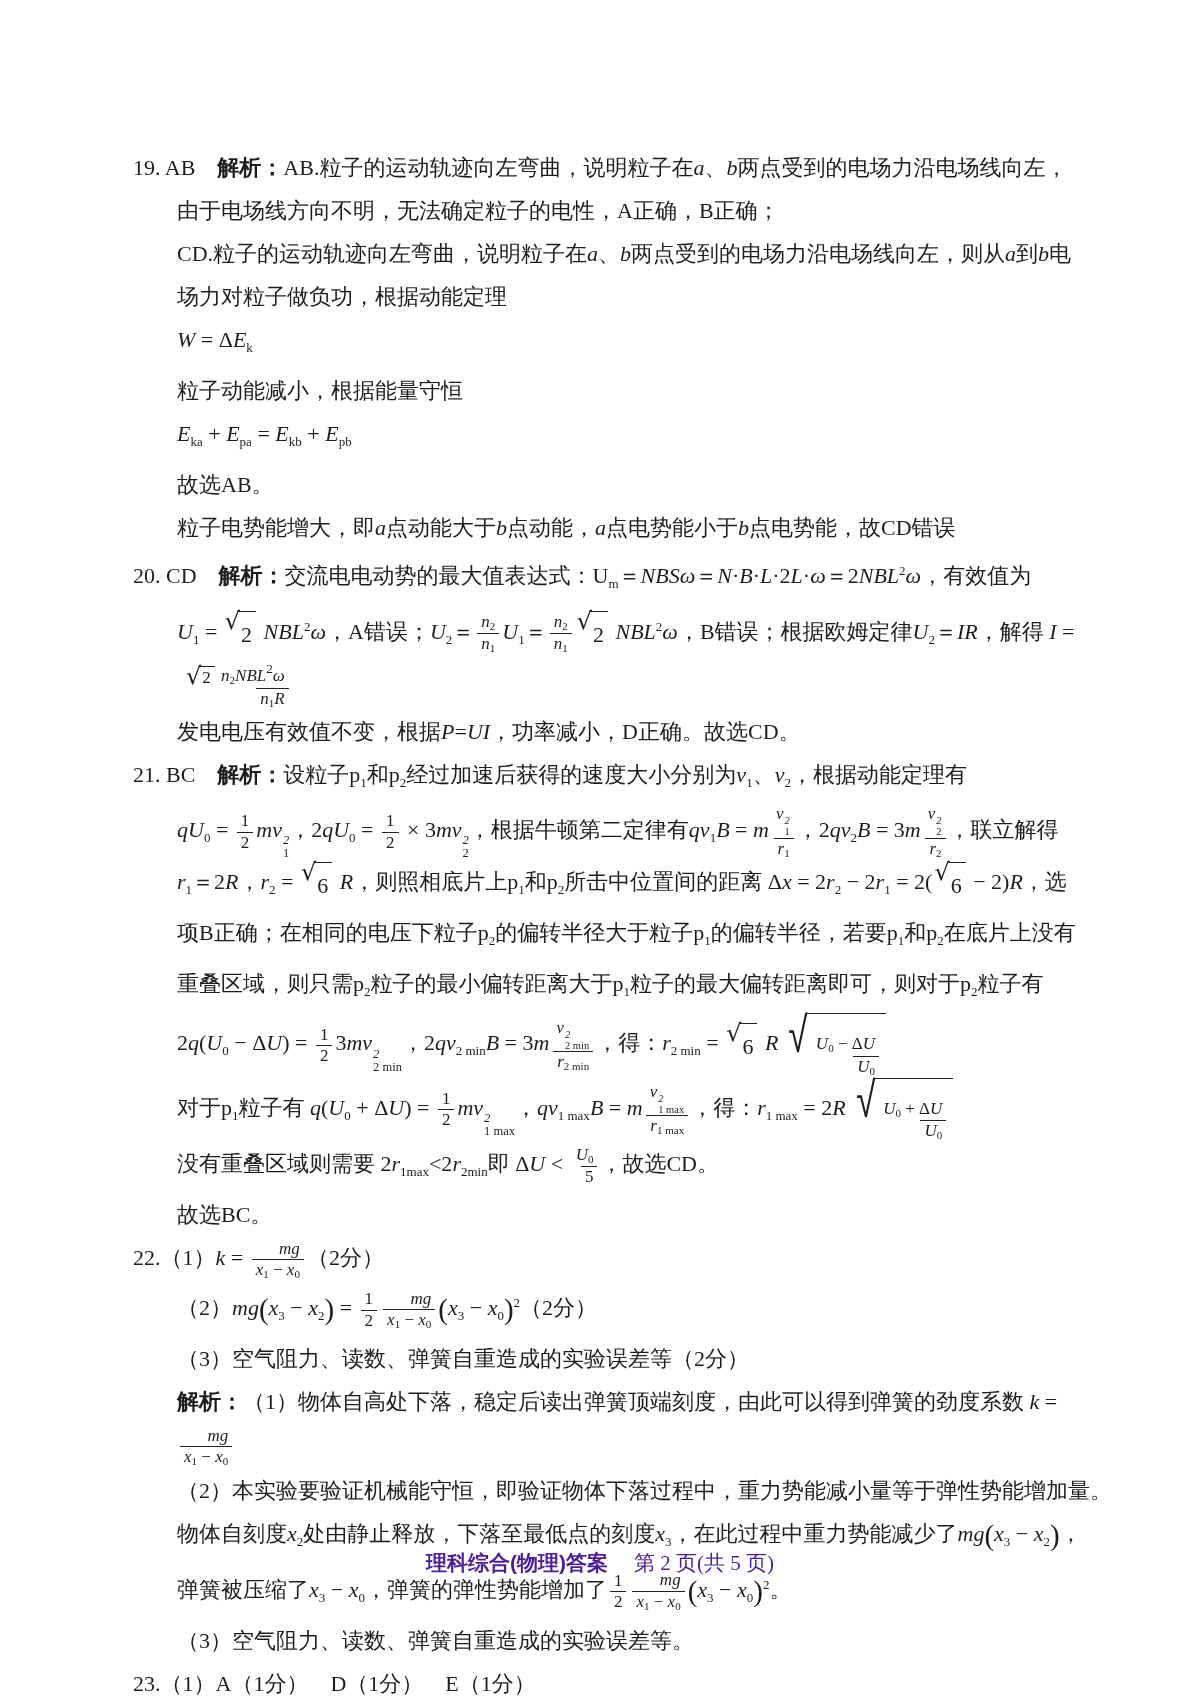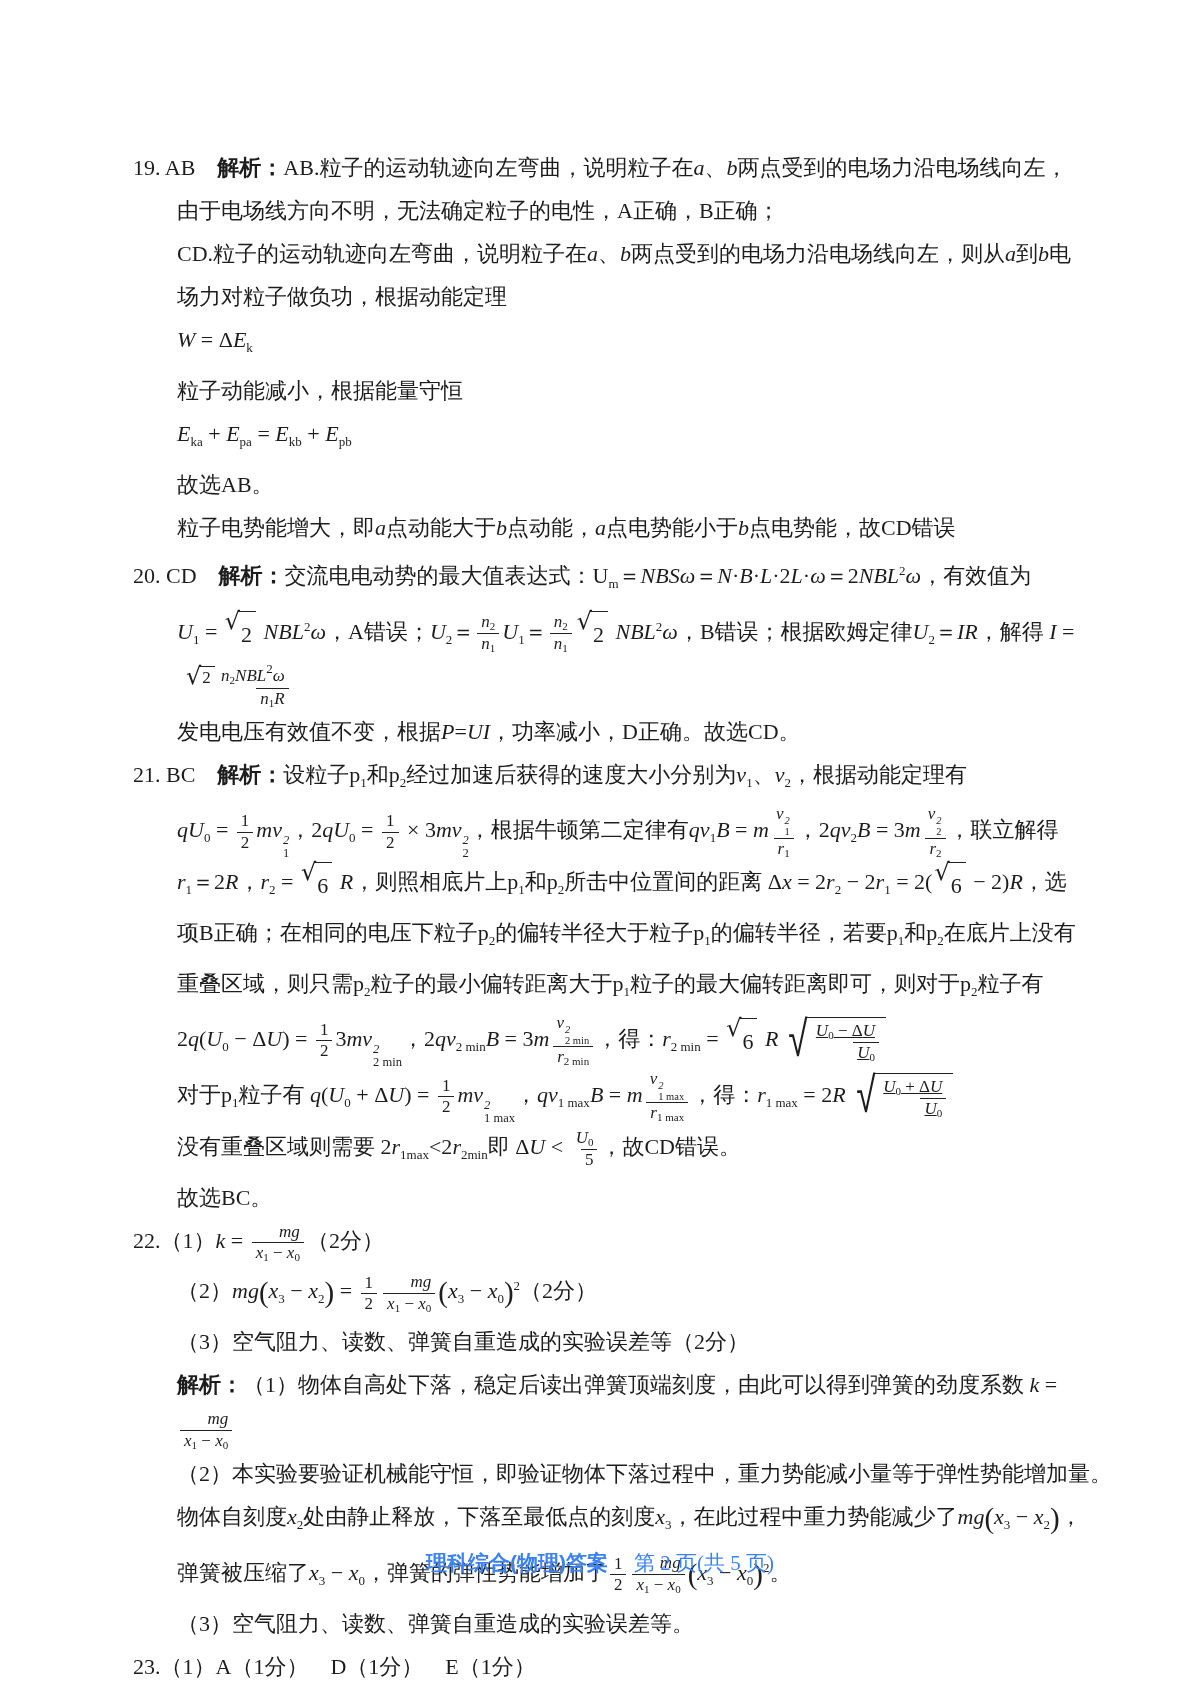--- a/index.html
+++ b/index.html
@@ -17,23 +17,23 @@
   .frac{display:inline-flex;flex-direction:column;align-items:flex-end;vertical-align:middle;font-size:17px;line-height:1.2;margin:0 3px;}
   .frac .num{padding:0 4px;display:inline-block;}
   .frac .den{border-top:1.4px solid #222;padding:0 4px;display:inline-block;}
   .frac .sb{font-size:11px;vertical-align:-3px;}
   .frac .ss{font-size:10.5px;vertical-align:-5px;}
   .frac .rad{font-size:19px;}
   .sqrt{display:inline-flex;align-items:flex-start;vertical-align:middle;margin:0 2px;}
   .sqrt .rad{font-size:24px;line-height:1;margin-right:-2px;margin-top:-2px;font-family:"DejaVu Sans",sans-serif;font-weight:400;}
   .sqrt .rc{border-top:1.5px solid #222;padding:1px 4px 0 3px;display:inline-flex;align-items:center;}
   .sqrt.big .rad{font-size:50px;font-weight:200;transform:scaleX(0.7);transform-origin:right top;margin-top:-3px;}
-  .sqrt.big .rc{padding-top:3px;text-decoration:underline;}
+  .sqrt.big .rc{padding-top:20px;}
   .bp{font-size:1.32em;vertical-align:middle;font-weight:300;}
-  .footer{position:absolute;top:1549px;left:0;width:1200px;text-align:center;font-size:21px;color:#3b82f6;}
+  .footer{position:absolute;top:1549px;left:0;width:1200px;text-align:center;font-size:21px;color:#4c1d95;}
   .footer .pageno{margin-left:26px;font-family:"Liberation Serif","DejaVu Serif",serif;font-weight:400;}
 </style>
 </head>
 <body>
 
 <main class="sheet">
     <div class="line"><span class="tx">19. AB　</span><span class="bd">解析：</span><span class="tx">AB.粒子的运动轨迹向左弯曲，说明粒子在</span><span class="it">a</span><span class="tx">、</span><span class="it">b</span><span class="tx">两点受到的电场力沿电场线向左，</span></div>
     <div class="line ind1"><span class="tx">由于电场线方向不明，无法确定粒子的电性，A正确，B正确；</span></div>
     <div class="line ind1"><span class="tx">CD.粒子的运动轨迹向左弯曲，说明粒子在</span><span class="it">a</span><span class="tx">、</span><span class="it">b</span><span class="tx">两点受到的电场力沿电场线向左，则从</span><span class="it">a</span><span class="tx">到</span><span class="it">b</span><span class="tx">电</span></div>
     <div class="line ind1"><span class="tx">场力对粒子做负功，根据动能定理</span></div>
@@ -152,21 +152,21 @@
         <span class="rc">
           <span class="frac">
             <span class="num"><span class="it">U</span><span class="sb">0</span><span class="tx"> + Δ</span><span class="it">U</span></span>
             <span class="den"><span class="it">U</span><span class="sb">0</span></span>
           </span>
         </span>
       </span></div>
     <div class="line ind1"><span class="tx">没有重叠区域则需要 2</span><span class="it">r</span><span class="sb">1max</span><span class="tx">&lt;2</span><span class="it">r</span><span class="sb">2min</span><span class="tx">即 Δ</span><span class="it">U</span><span class="tx"> &lt; </span><span class="frac">
         <span class="num"><span class="it">U</span><span class="sb">0</span></span>
         <span class="den"><span class="tx">5</span></span>
-      </span><span class="tx">，故CD错误。</span></div>
+      </span><span class="tx">，故选CD。</span></div>
     <div class="line ind1"><span class="tx">故选BC。</span></div>
     <div class="line"><span class="tx">22.（1）</span><span class="it">k</span><span class="tx"> = </span><span class="frac">
         <span class="num"><span class="it">mg</span></span>
         <span class="den"><span class="it">x</span><span class="sb">1</span><span class="tx"> − </span><span class="it">x</span><span class="sb">0</span></span>
       </span><span class="tx">（2分）</span></div>
     <div class="line ind1"><span class="tx">（2）</span><span class="it">mg</span><span class="bp">(</span><span class="it">x</span><span class="sb">3</span><span class="tx"> − </span><span class="it">x</span><span class="sb">2</span><span class="bp">)</span><span class="tx"> = </span><span class="frac">
         <span class="num"><span class="tx">1</span></span>
         <span class="den"><span class="tx">2</span></span>
       </span><span class="frac">
         <span class="num"><span class="it">mg</span></span>

